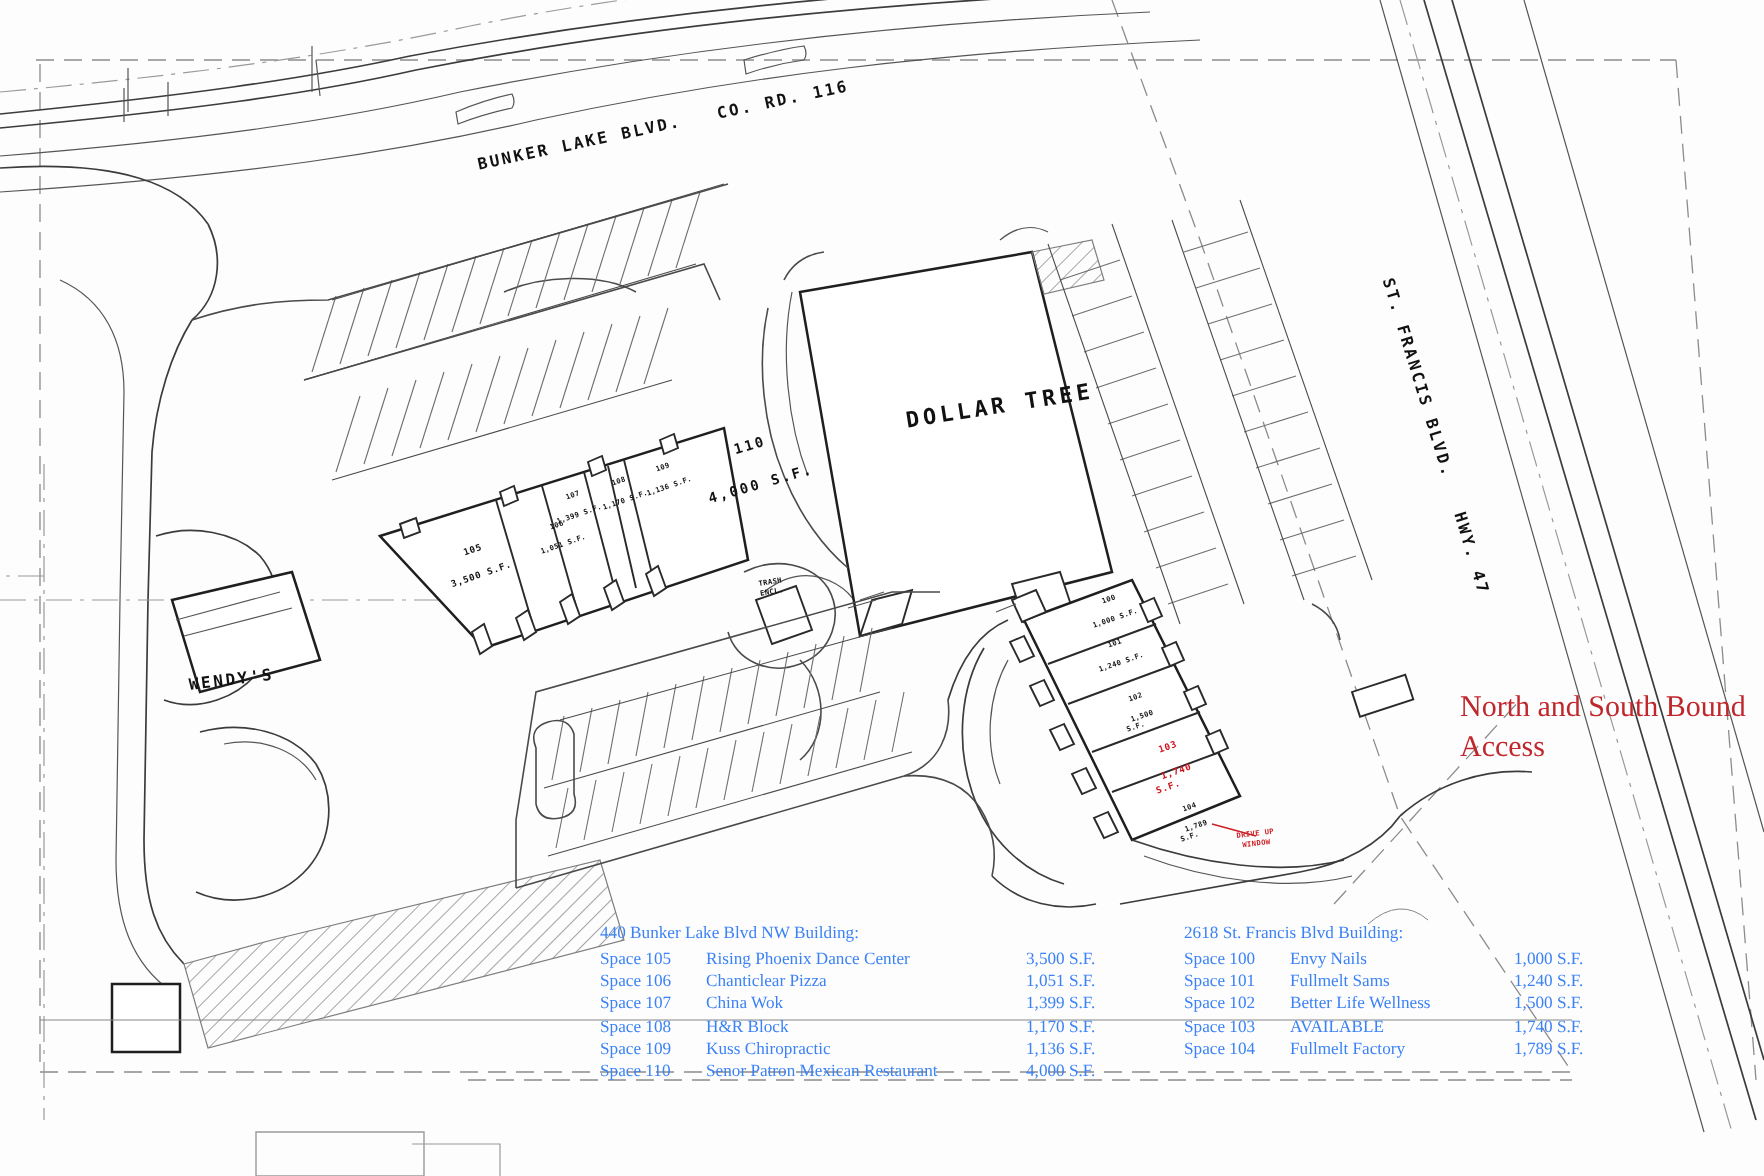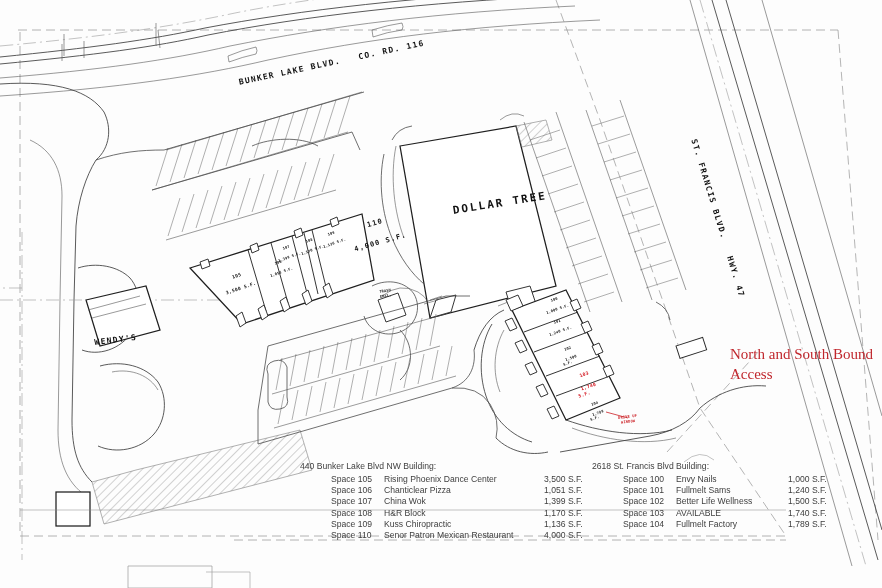--- a/index.html
+++ b/index.html
@@ -17,23 +17,23 @@
     letter-spacing:1px;font-weight:700;
   }
   .cad-big{font-size:11px;letter-spacing:2px;}
   .cad-mid{font-size:8px;letter-spacing:1.3px;}
   .cad-sm{font-size:4.6px;letter-spacing:.4px;line-height:1.35;text-align:center;}
   .cad-xs{font-size:3.6px;letter-spacing:.2px;line-height:1.35;text-align:center;}
   .red{color:#d3101a;}
   .redt{color:#cc2026;}
 
   
-  .legend{position:absolute;font-family:Liberation Sans, sans-serif;color:#404040;}
+  .legend{position:absolute;font-family:Liberation Serif, serif;color:#3b82f6;}
   .legend .ttl{font-size:8.6px;margin-bottom:2.5px;}
-  .legend table{border-collapse:collapse;font-size:8.6px;margin-left:31px;}
+  .legend table{border-collapse:collapse;font-size:8.6px;}
   .legend td{padding:0 0 1.4px 0;vertical-align:top;white-space:nowrap;}
   .legend td.sp{width:53px;}
   .legend td.nm{width:160px;}
   .legend td.sf{text-align:left;}
 
   .access{
     position:absolute;font-family:"Liberation Serif",serif;
     font-size:15px;color:#c0272d;line-height:1.35;
   }
   .rot{transform-origin:0 0;}

